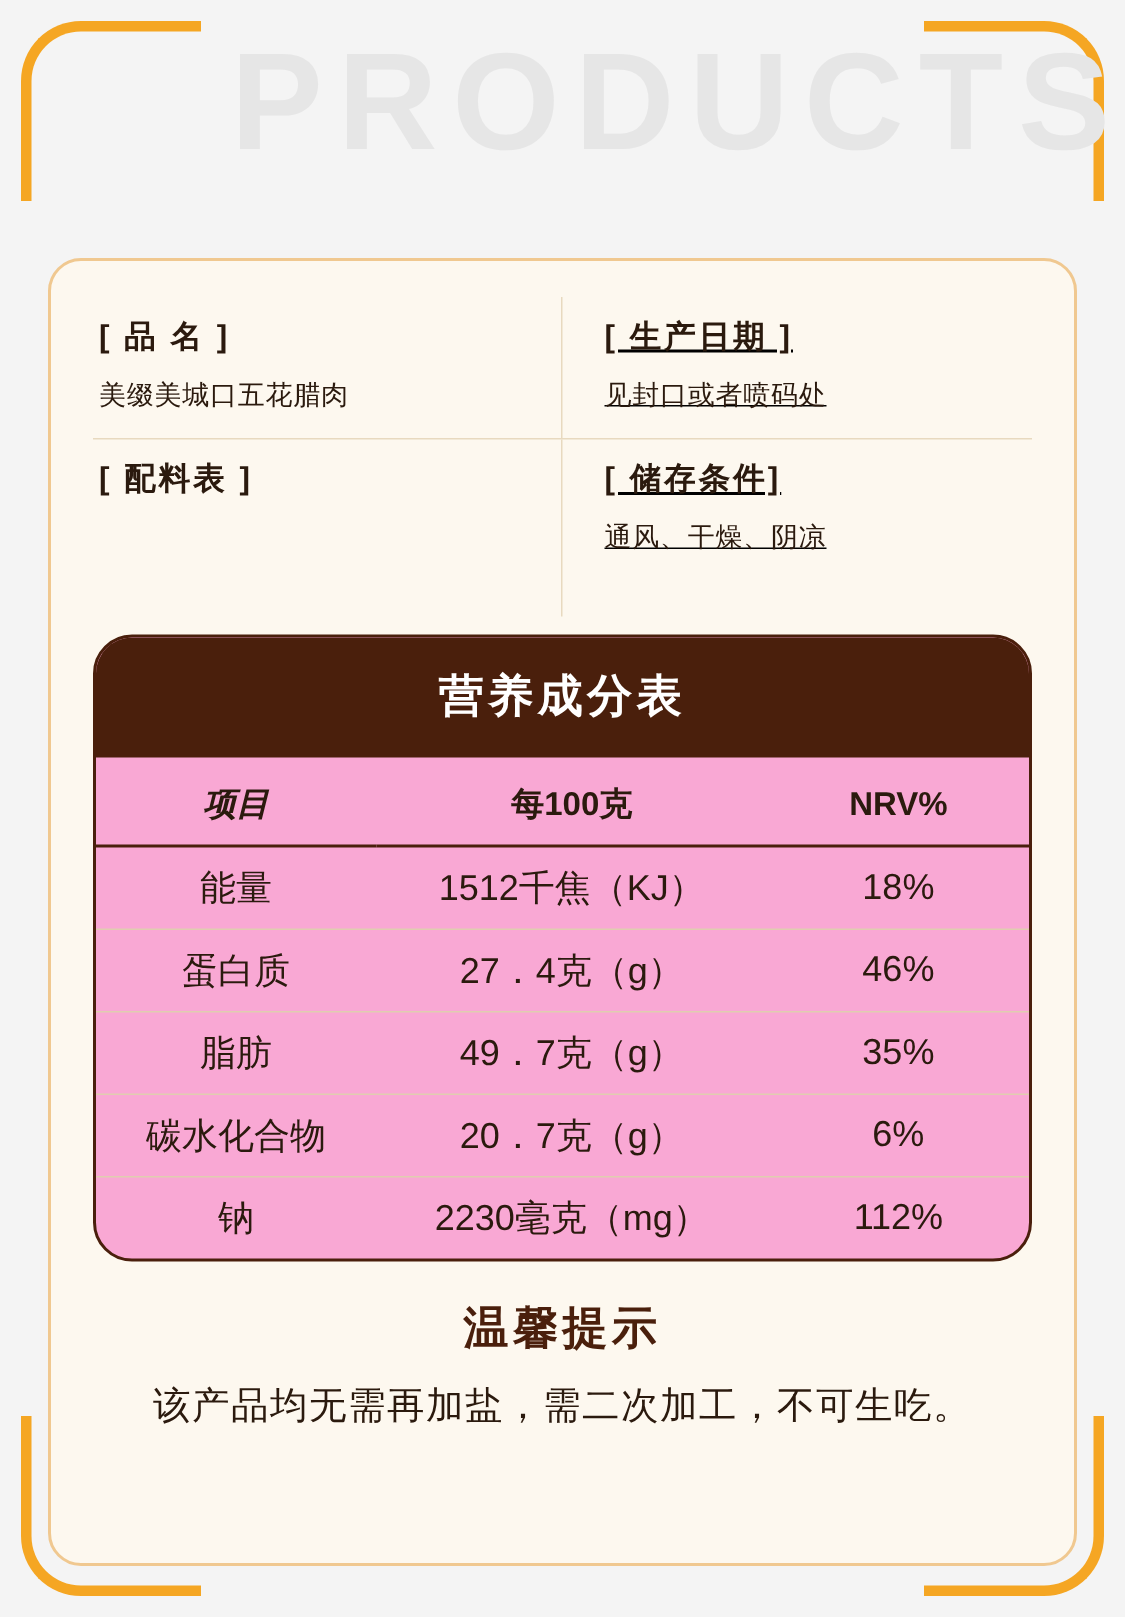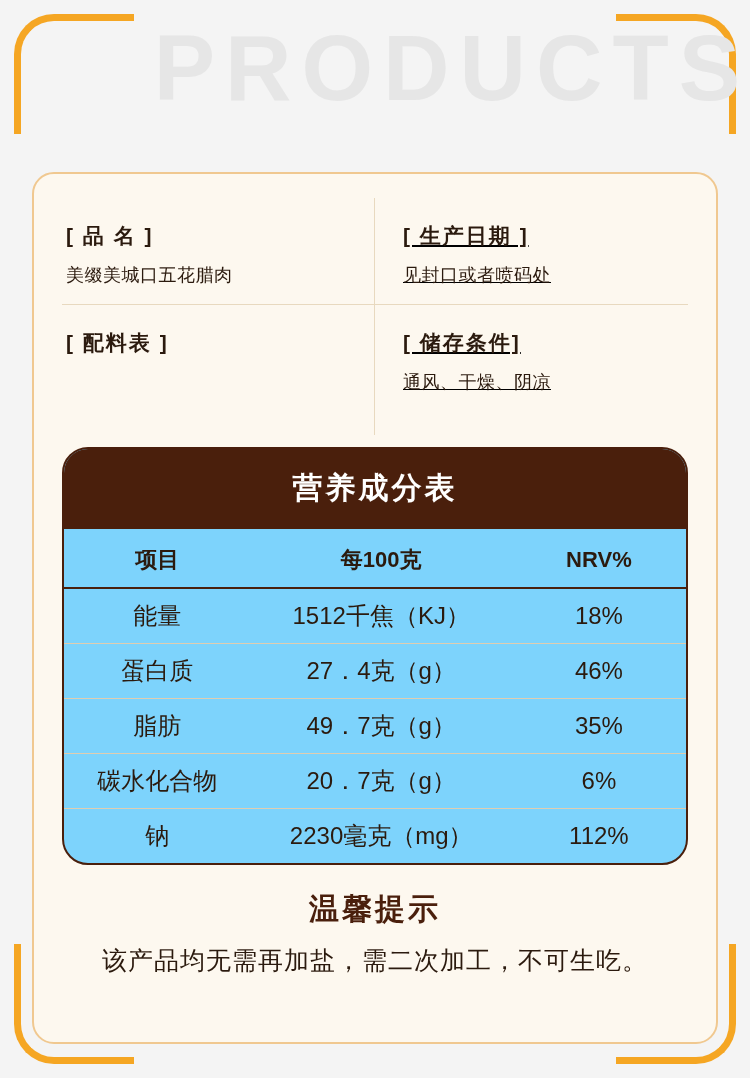--- a/index.html
+++ b/index.html
@@ -111,39 +111,38 @@
   .info-cell.right {
     padding-left: 28px;
     text-decoration: underline;
   }
   .label {
     font-size: 21px;
     font-weight: bold;
     color: #2b1a0e;
     letter-spacing: 2px;
     margin-bottom: 12px;
-    margin-top: 12px;
   }
   .value {
     font-size: 18px;
     color: #2b1a0e;
     line-height: 1.55;
     letter-spacing: 0.5px;
   }
   .value.tall {
     min-height: 52px;
   }
 
   
   .nutrition {
     margin: 12px 28px 0 28px;
     border: 2px solid #4a1f0c;
     border-radius: 26px;
     overflow: hidden;
-    background: #7dd3fc;
+    background: #f9a8d4;
   }
   .nutrition-head {
     background: #4a1f0c;
     color: #fff;
     text-align: center;
     font-size: 30px;
     font-weight: bold;
     letter-spacing: 3px;
     padding: 19px 0 20px 0;
   }
@@ -164,21 +163,21 @@
   table.nutri td {
     font-size: 24px;
     color: #2b1a0e;
     text-align: center;
     padding: 11px 0;
     border-bottom: 1px solid #e0cdb0;
   }
   table.nutri tbody tr:last-child td {
     border-bottom: none;
   }
-  .col-item { width: 30%; }
+  .col-item { width: 30%; font-style: italic; }
   .col-per { width: 42%; }
   .col-nrv { width: 28%; }
 
   .tips {
     text-align: center;
     margin-top: 24px;
   }
   .tips-title {
     font-size: 30px;
     font-weight: bold;

